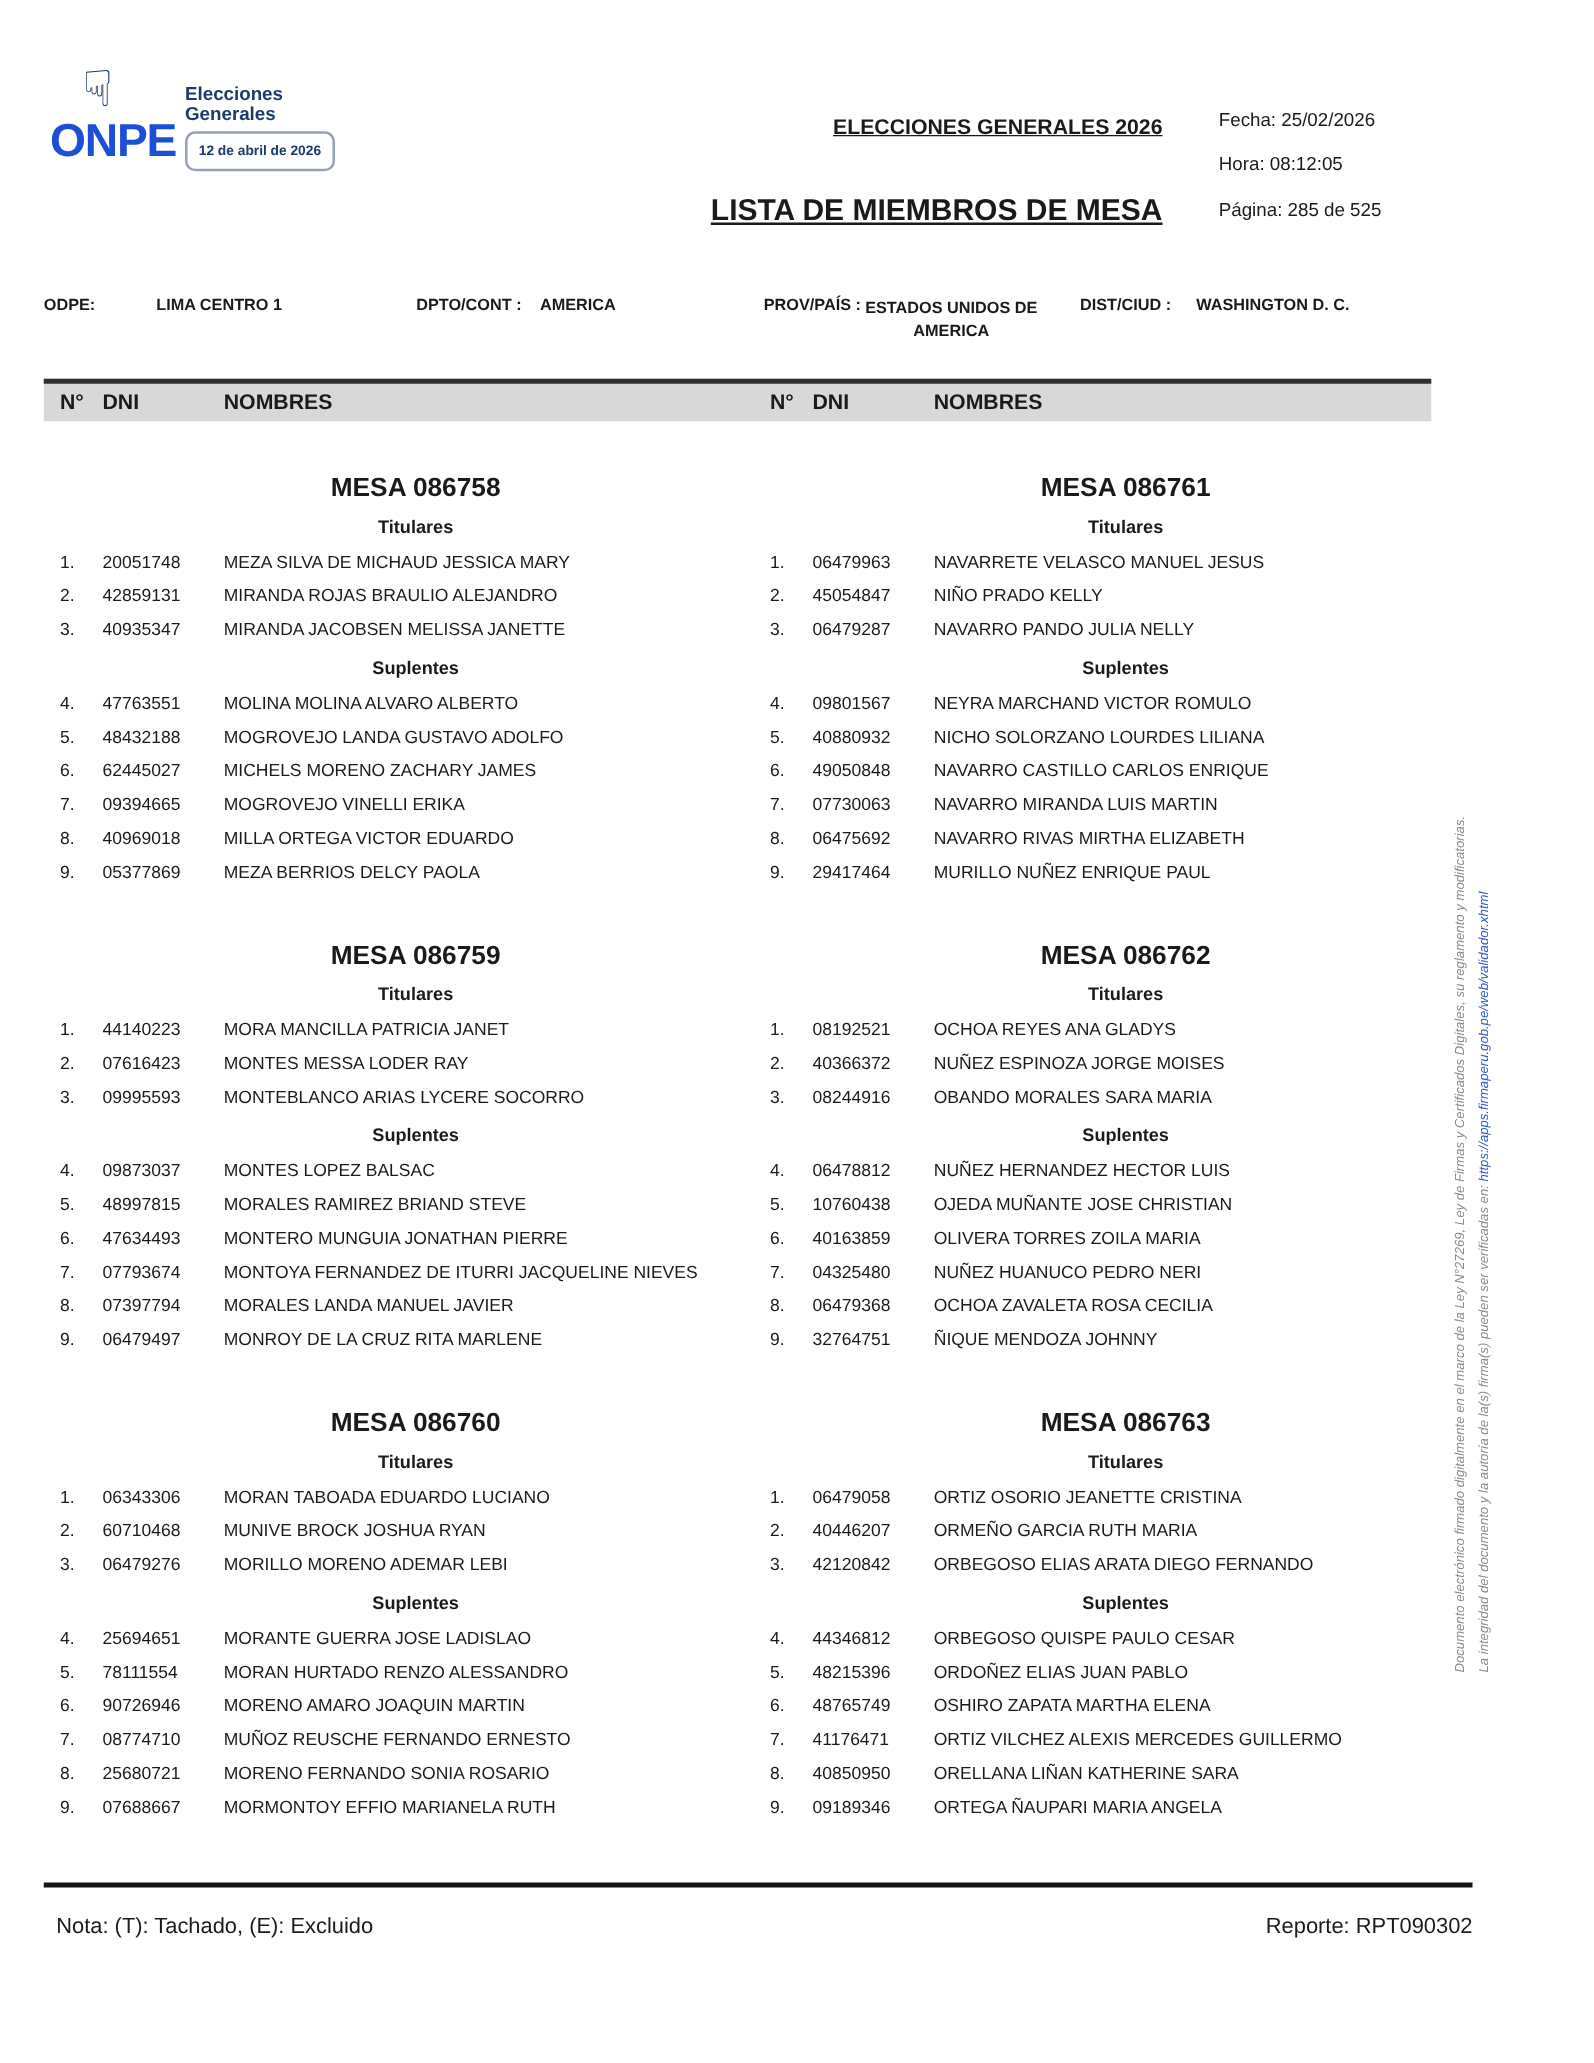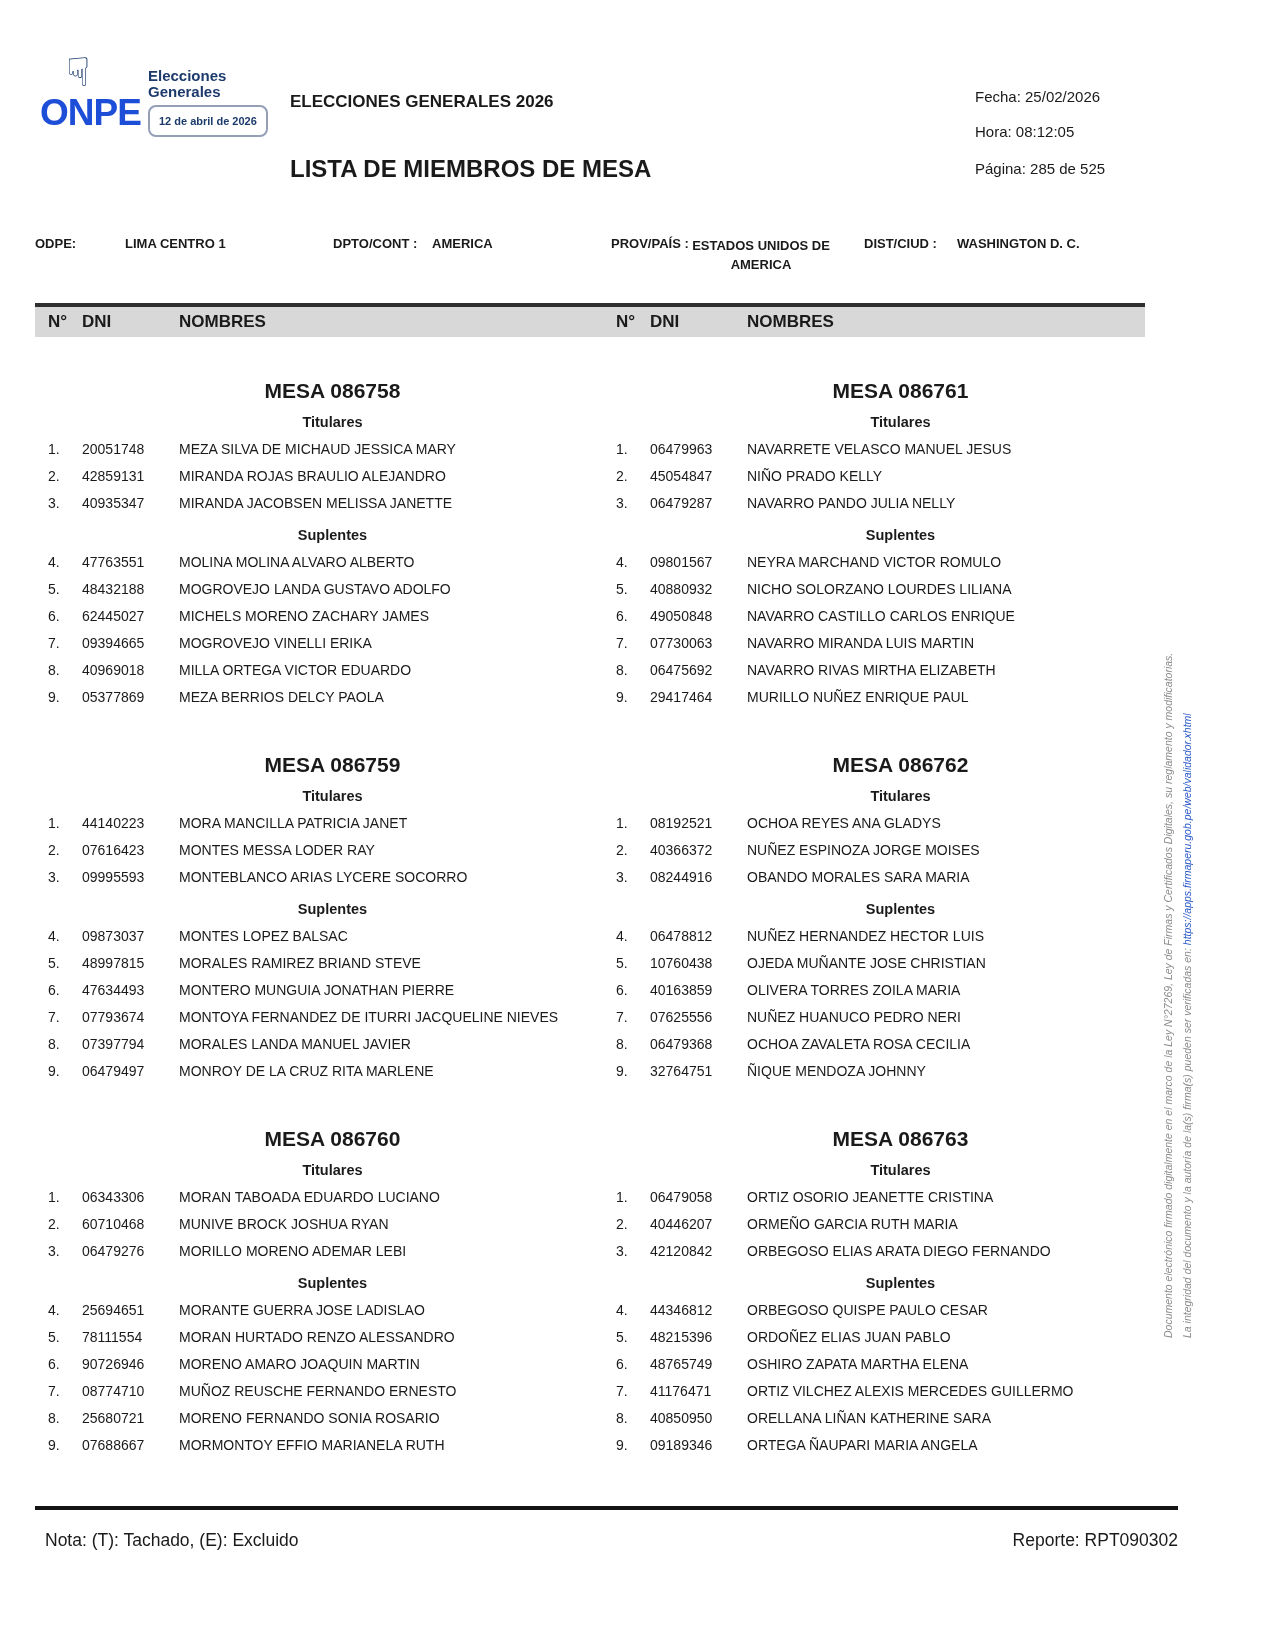--- a/index.html
+++ b/index.html
@@ -12,21 +12,21 @@
   .hand-icon { position:absolute; left:26px; top:-8px; font-family:"DejaVu Sans", sans-serif;
                font-size:40px; color:#1c3a6b; line-height:1; }
   .onpe-text { position:absolute; left:0; top:32px; font-size:37px; font-weight:bold;
                color:#1d4ed8; letter-spacing:-1px; }
   .logo-right { position:absolute; left:108px; top:8px; }
   .logo-line { font-size:15px; font-weight:bold; color:#1c3a6b; line-height:16px; }
   .date-badge { display:inline-block; margin-top:5px; border:2px solid #93a0b5; border-radius:8px;
                 padding:8px 9px; font-size:11px; font-weight:bold; color:#1c3a6b; }
 
   
-  .center-head { position:absolute; left:290px; width:640px; text-align:left; }
+  .center-head { position:absolute; left:290px; width:640px; text-align:right;text-decoration:underline; }
   .title1 { top:92px; font-size:17px; font-weight:bold; }
   .title2 { top:155px; font-size:24px; font-weight:bold; }
   .pageinfo { position:absolute; left:975px; font-size:15px; }
 
   
   .meta-item { position:absolute; top:236px; font-size:13px; font-weight:bold; white-space:nowrap; }
   .prov-value { white-space:normal; width:158px; text-align:center; line-height:19px; }
 
   
   .table-header { position:absolute; left:35px; top:303px; width:1110px; height:34px;
@@ -281,21 +281,21 @@
           <span>10760438</span>
           <span>OJEDA MUÑANTE JOSE CHRISTIAN</span>
         </div>
         <div class="member-row">
           <span>6.</span>
           <span>40163859</span>
           <span>OLIVERA TORRES ZOILA MARIA</span>
         </div>
         <div class="member-row">
           <span>7.</span>
-          <span>07625556</span>
+          <span>04325480</span>
           <span>NUÑEZ HUANUCO PEDRO NERI</span>
         </div>
         <div class="member-row">
           <span>8.</span>
           <span>06479368</span>
           <span>OCHOA ZAVALETA ROSA CECILIA</span>
         </div>
         <div class="member-row">
           <span>9.</span>
           <span>32764751</span>

